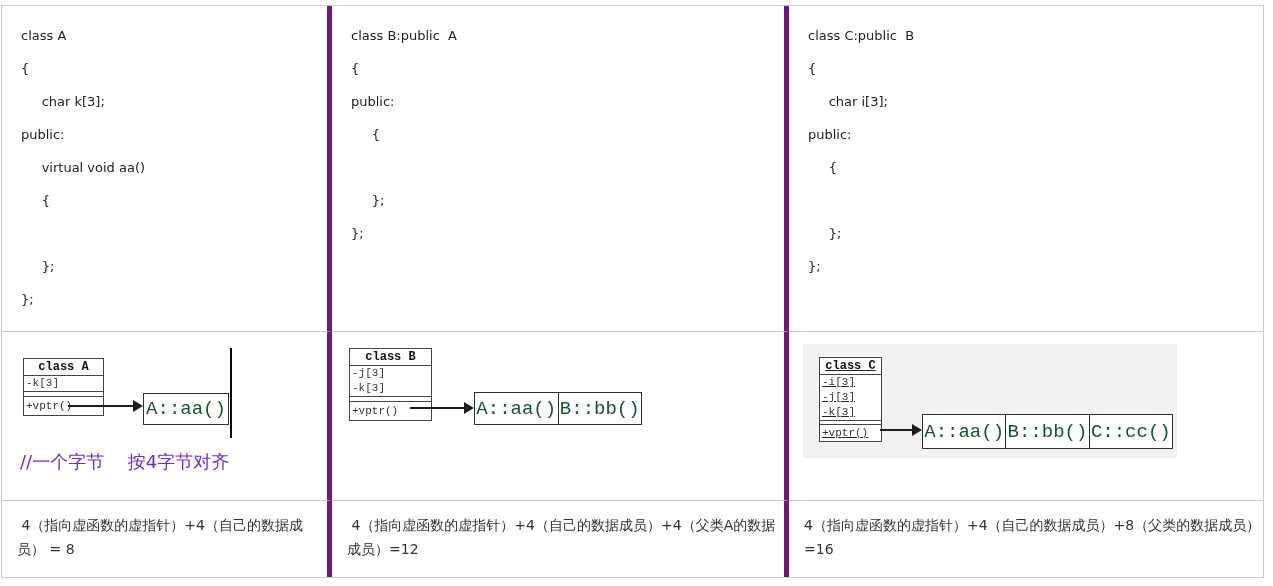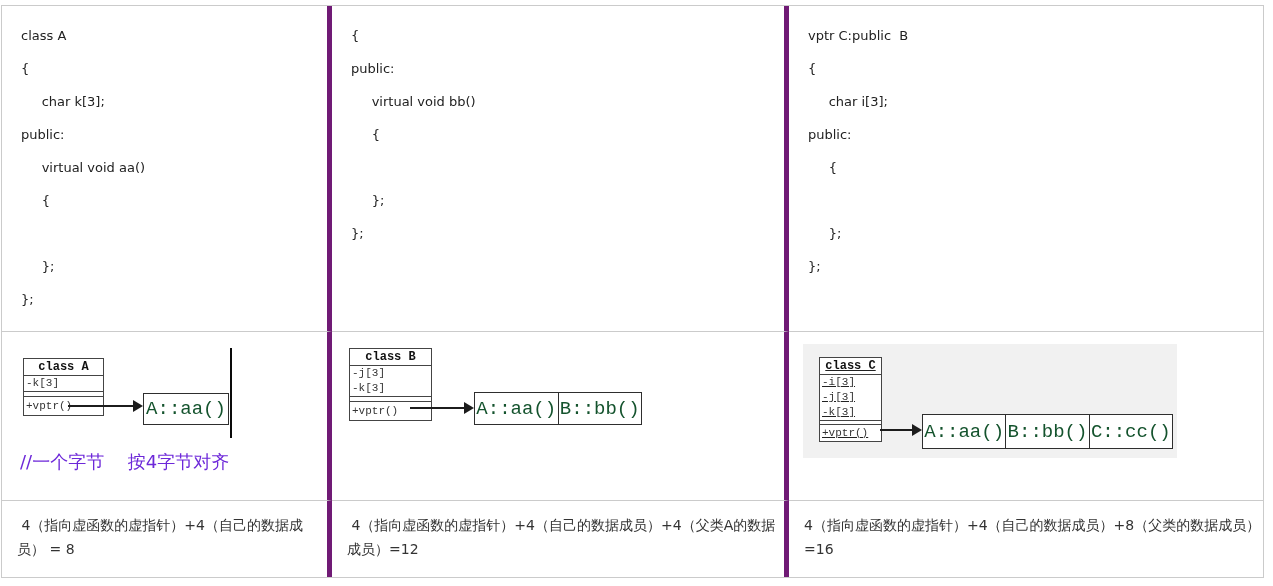--- a/index.html
+++ b/index.html
@@ -57,31 +57,31 @@
     <div class="code-line">     char k[3];</div>
     <div class="code-line">public:</div>
     <div class="code-line">     virtual void aa()</div>
     <div class="code-line">     {</div>
     <div class="code-line"></div>
     <div class="code-line">     };</div>
     <div class="code-line">};</div>
   </div>
 
   <div class="cell code-cell">
+    <div class="code-line">class B:public  A</div>
     <div class="code-line">{</div>
     <div class="code-line">public:</div>
-    <div class="code-line">     virtual void bb()</div>
     <div class="code-line">     {</div>
     <div class="code-line"></div>
     <div class="code-line">     };</div>
     <div class="code-line">};</div>
   </div>
 
   <div class="cell code-cell lastcol">
-    <div class="code-line">vptr C:public  B</div>
+    <div class="code-line">class C:public  B</div>
     <div class="code-line">{</div>
     <div class="code-line">     char i[3];</div>
     <div class="code-line">public:</div>
     <div class="code-line">     {</div>
     <div class="code-line"></div>
     <div class="code-line">     };</div>
     <div class="code-line">};</div>
   </div>
 
   <div class="cell diagram-cell">

